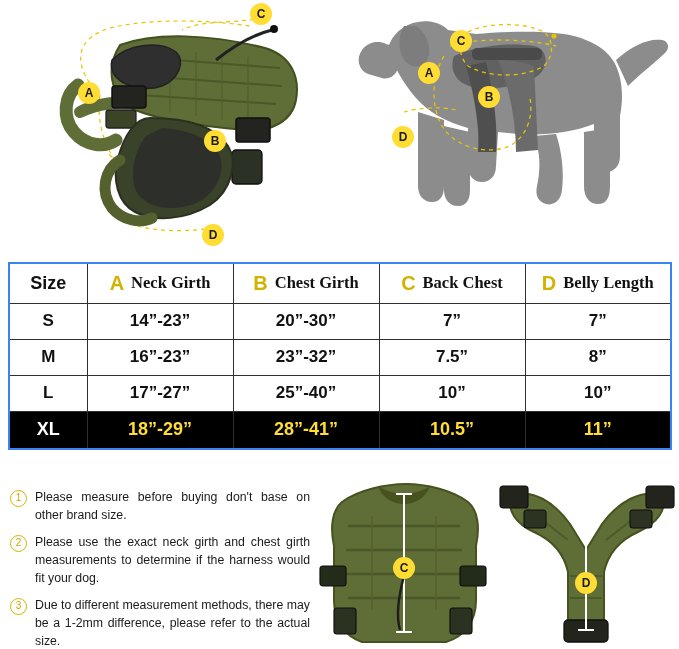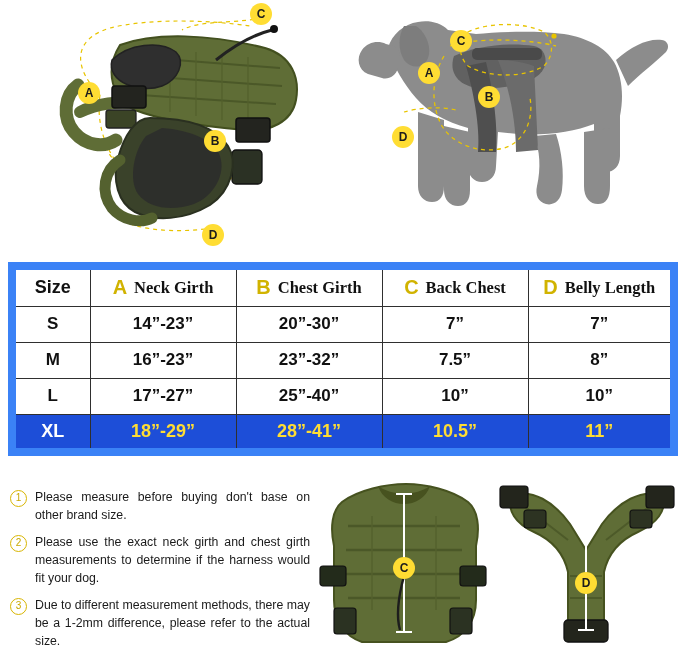--- a/index.html
+++ b/index.html
@@ -37,40 +37,40 @@
   
   .table-wrap {
     position: absolute;
     left: 8px; top: 262px;
     width: 663px;
   }
   table.size-table {
     border-collapse: collapse;
     width: 663px;
     table-layout: fixed;
-    border: 8px solid #3b82f6;
+    border: 2px solid #3b82f6;
   }
   table.size-table td, table.size-table th {
     border: 1.5px solid #2f2f2f;
     text-align: center;
     padding: 0;
     height: 36px;
     font-size: 17px;
     font-weight: bold;
     color: #111;
     font-family: "Liberation Sans", sans-serif;
   }
   table.size-table thead th { height: 40px; font-size: 18px; }
   .col-size { width: 78px; }
   .col-val { width: 146px; }
   .hdr-inner { display: flex; align-items: center; justify-content: center; gap: 7px; }
   .hdr-letter { color: #d1b300; font-weight: bold; font-size: 20px; }
   .hdr-text { font-weight: bold; font-size: 16.5px; font-family: Liberation Serif, serif; }
   tr.row-xl td {
-    background: #1d4ed8;
+    background: #000000;
     color: #ffdd33;
     height: 38px;
     font-size: 18px;
   }
   tr.row-xl td.size-cell { color: #ffffff; }
 
   
   .notes {
     position: absolute;
     left: 10px; top: 488px;

